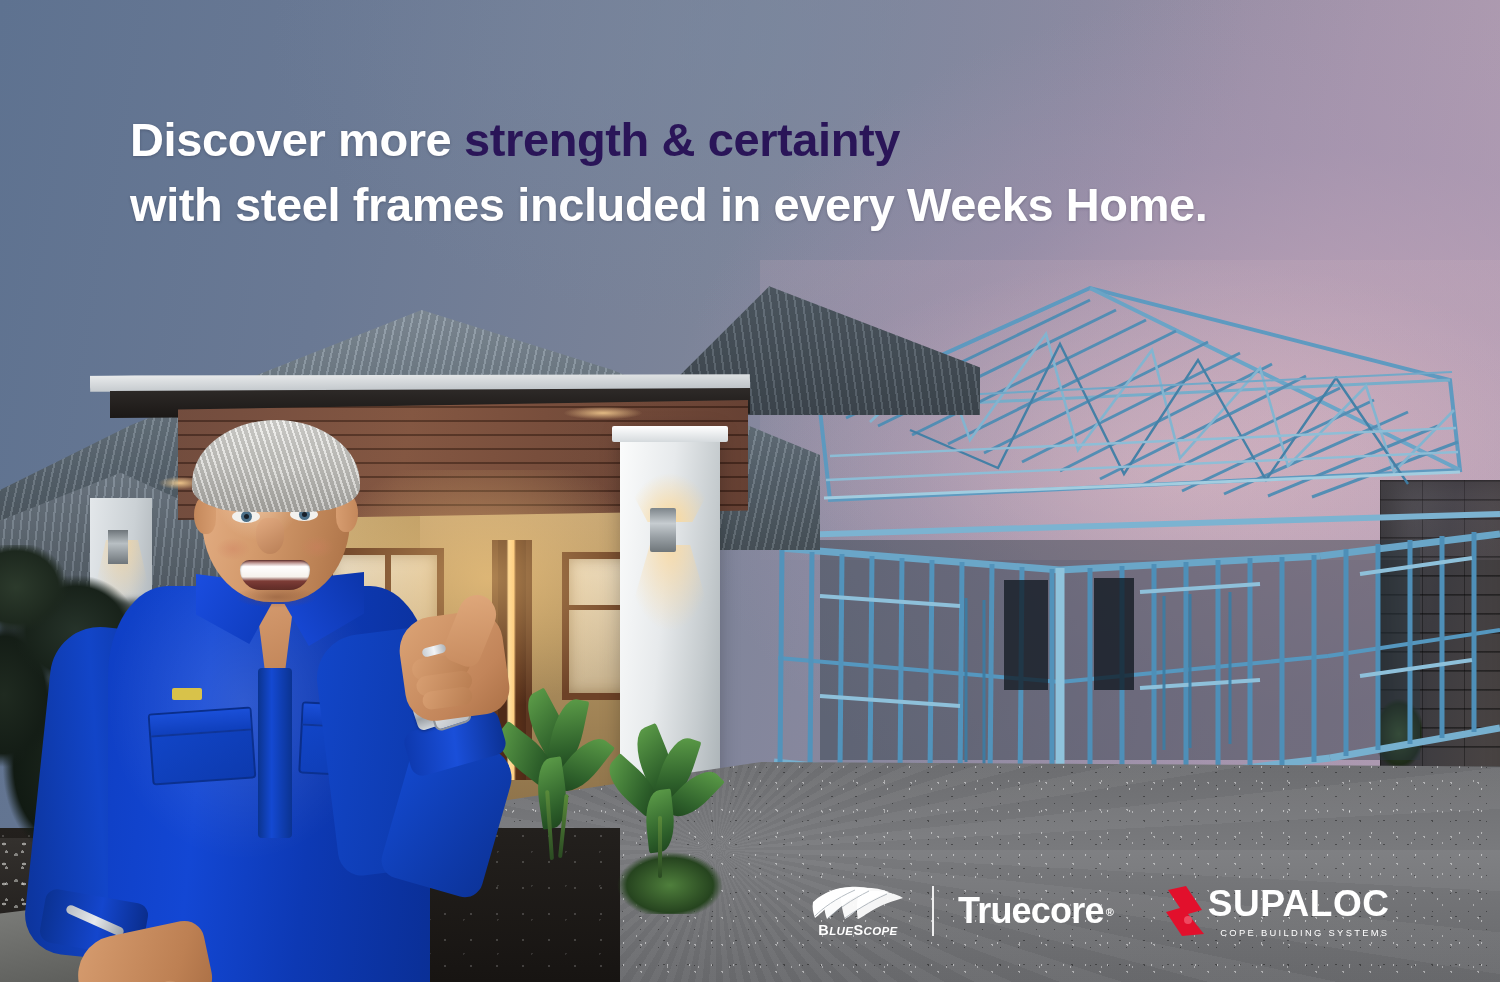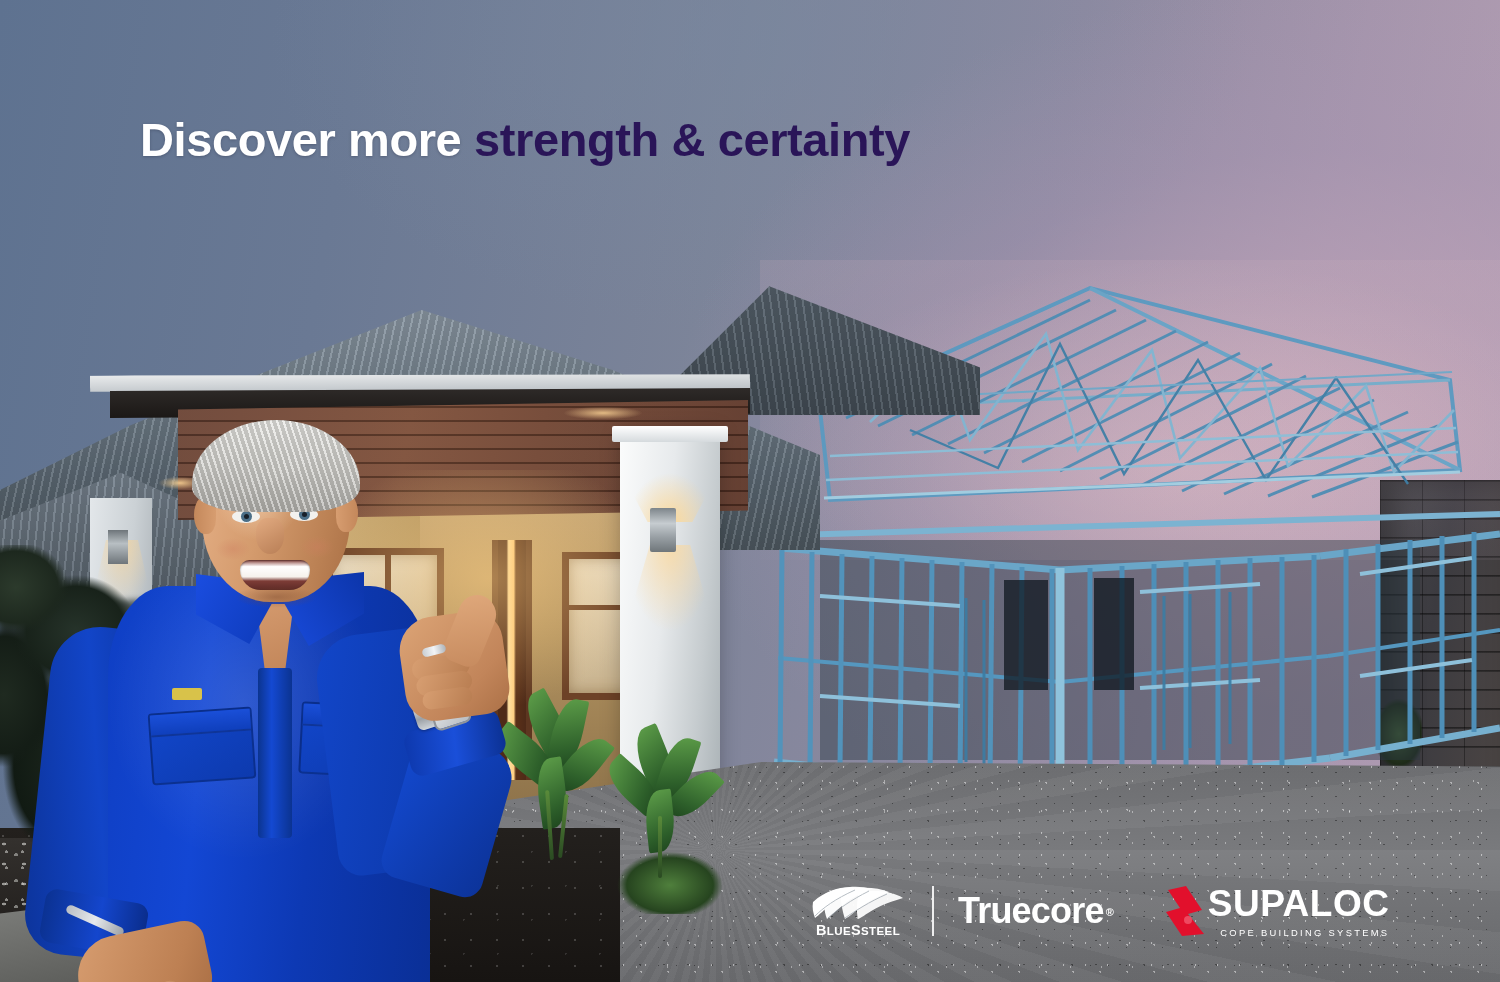--- a/index.html
+++ b/index.html
@@ -425,40 +425,40 @@
     border-radius:6px; transform:rotate(-2deg);
   }
   .toolbag {
     position:absolute; left:306px; top:556px; width:112px; height:120px;
     background:linear-gradient(160deg,#9b7b4f,#6d5333 70%,#53401f);
     border-radius:8px 10px 14px 14px; transform:rotate(3deg);
   }
 
   
   .headline {
-    position:absolute; left:140px; top:108px; width:1220px;
+    position:absolute; left:130px; top:108px; width:1220px;
     font-weight:700; font-size:47px; line-height:1.38; letter-spacing:-0.4px;
     color:#ffffff; text-shadow:0 1px 3px rgba(30,34,52,0.30);
     font-family:"Liberation Sans", sans-serif;
   }
   .headline .hl-accent { color:#2a1558; text-shadow:none; }
   .headline .ln { display:block; white-space:nowrap; }
 
   
   .logobar {
     position:absolute; left:806px; top:880px; height:62px;
     display:flex; align-items:center; gap:0;
   }
   .logo-bluescope { display:flex; flex-direction:column; align-items:center; width:104px; }
   .bs-mark { width:94px; height:34px; position:relative; }
   .bs-word {
     margin-top:3px; color:#fff; font-weight:700; font-size:14.5px;
     letter-spacing:0.4px; font-family:"Liberation Sans", sans-serif;
   }
-  .bs-word .sm { font-size:11.5px; }
+  .bs-word .sm { font-size:11.5px;font-style:italic; }
   .divider { width:2px; height:50px; background:rgba(255,255,255,0.88); margin:0 24px 0 22px; }
   .logo-truecore { position:relative; display:flex; align-items:center; }
   .tc-word {
     color:#fff; font-weight:700; font-size:36px; letter-spacing:-0.8px;
     font-family:"Liberation Sans", sans-serif; line-height:1;
   }
   .tc-reg { color:#fff; font-size:11px; margin-left:2px; margin-top:2px; font-weight:700; }
   .logo-supaloc { position:relative; margin-left:52px; display:flex; align-items:center; }
   .sl-mark { position:relative; width:40px; height:54px; margin-right:2px; }
   .sl-text { display:flex; flex-direction:column; }
@@ -712,41 +712,42 @@
         <i></i>
       </div>
     <div class="nose"></div>
     <div class="smile"></div>
     <div class="chin-shadow"></div>
     <div class="hair"></div>
   </div>
 
   <div class="headline">
     <span class="ln"><span>Discover more </span><span class="hl-accent">strength &amp; certainty</span></span>
+    <span class="ln">with steel frames included in every Weeks Home.</span>
   </div>
 
   <div class="logobar">
 
     <div class="logo-bluescope">
       <div class="bs-mark">
         <svg width="94" height="34" viewBox="0 0 94 34">
           <g fill="#ffffff">
             <path d="M2 17 C18 3 34 1 46 3 C38 7 28 12 20 19 C13 25 8 30 4 33 C2 28 1 22 2 17 Z"></path>
             <path d="M14 9 C30 1 48 0 60 4 C50 8 40 13 32 20 C25 26 20 31 16 34 C13 26 12 16 14 9 Z" opacity="0.97"></path>
             <path d="M30 6 C48 1 66 2 78 7 C68 11 58 16 50 22 C43 27 38 32 34 34 C31 25 29 13 30 6 Z" opacity="0.95"></path>
             <path d="M48 7 C66 4 82 7 92 13 C82 16 70 20 62 25 C55 29 50 33 47 34 C45 25 46 14 48 7 Z" opacity="0.93"></path>
           </g>
           <g stroke="#7c8893" stroke-width="1" fill="none" opacity="0.55">
             <path d="M4 31 C12 23 24 14 44 5"></path>
             <path d="M17 33 C26 25 40 15 58 6"></path>
             <path d="M34 33 C44 26 58 17 76 9"></path>
           </g>
         </svg>
       </div>
-      <div class="bs-word"><span>B</span><span class="sm">LUE</span><span>S</span><span class="sm">STEEL</span></div>
+      <div class="bs-word"><span>B</span><span class="sm">LUE</span><span>S</span><span class="sm">COPE</span></div>
     </div>
 
     <div class="divider"></div>
 
     <div class="logo-truecore">
       <span class="tc-word">Truecore</span>
       <span class="tc-reg">®</span>
     </div>
 
     <div class="logo-supaloc">

